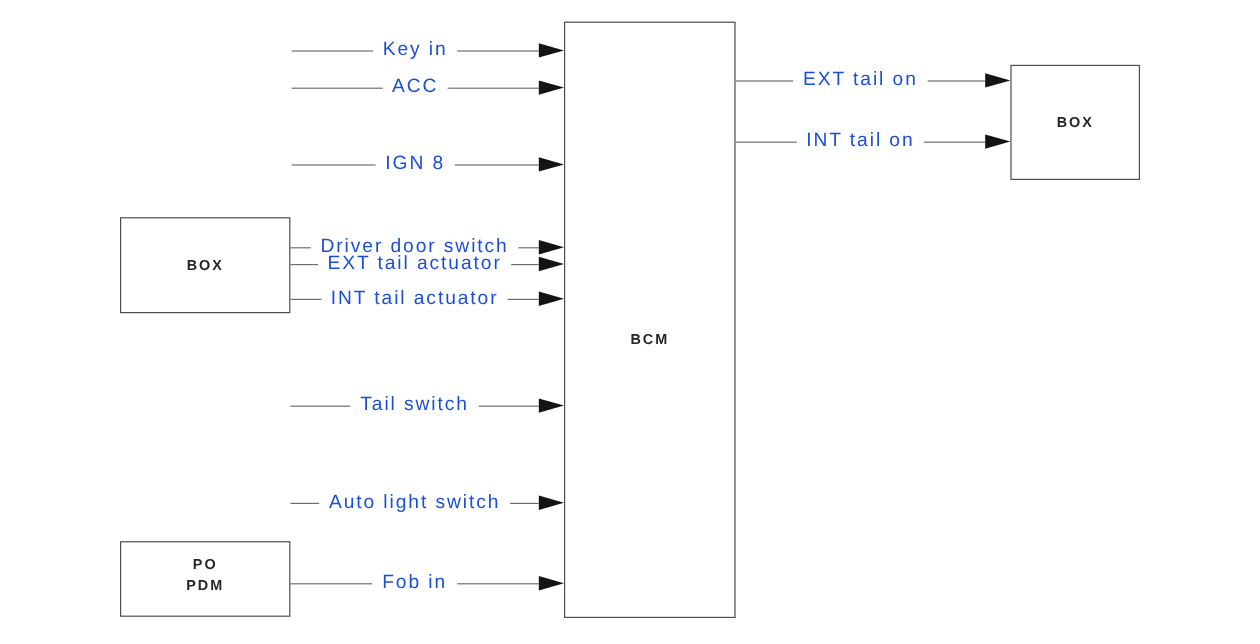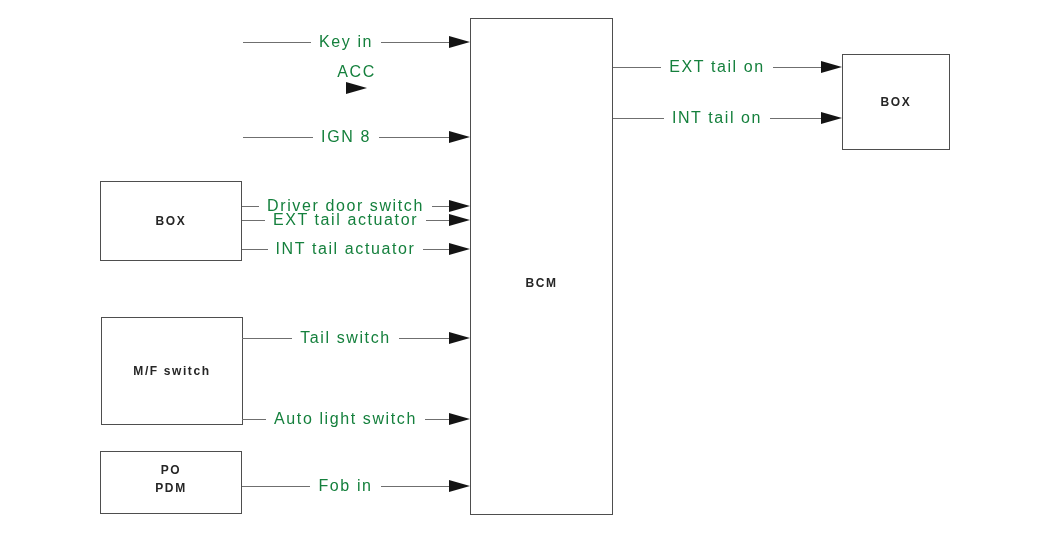--- a/index.html
+++ b/index.html
@@ -37,21 +37,21 @@
     box-sizing: border-box;
   }
   .seg {
     flex: 1 1 0;
     height: 0;
     border-top: 1px solid #6f6f6f;
   }
   .edge-label {
     font-size: 16px;
     letter-spacing: 1.6px;
-    color: #15803d;
+    color: #1d4ed8;
     padding: 0 8px;
     white-space: nowrap;
   }
   .arrow {
     width: 0;
     height: 0;
     border-top: 6.5px solid transparent;
     border-bottom: 6.5px solid transparent;
     border-left: 21px solid #141414;
     flex: 0 0 auto;
@@ -60,37 +60,34 @@
 </head>
 <body>
 
 <div class="canvas">
     <div class="block" style="left: 470px; top: 18px; width: 143px; height: 497px; padding-top: 32px;">
       <div class="block-label">BCM</div>
     </div>
     <div class="block" style="left: 100px; top: 181px; width: 142px; height: 80px;">
       <div class="block-label">BOX</div>
     </div>
-    <div class="block" style="left: 101px; top: 317px; width: 142px; height: 108px;">
-      <div class="block-label">M/F switch</div>
-    </div>
     <div class="block" style="left: 100px; top: 451px; width: 142px; height: 63px; padding-bottom: 8px;">
       <div class="block-label">PO</div>
       <div class="block-label">PDM</div>
     </div>
     <div class="block" style="left: 842px; top: 54px; width: 108px; height: 96px;">
       <div class="block-label">BOX</div>
     </div>
     <div class="edge" style="left: 243px; top: 31px; width: 227px;">
       <div class="seg"></div>
       <span class="edge-label">Key in</span>
       <div class="seg"></div>
       <div class="arrow"></div>
     </div>
-    <div class="edge" style="left: 243px; top: 62px; width: 227px; flex-direction: column;">
+    <div class="edge" style="left: 243px; top: 62px; width: 227px;">
       <div class="seg"></div>
       <span class="edge-label">ACC</span>
       <div class="seg"></div>
       <div class="arrow"></div>
     </div>
     <div class="edge" style="left: 243px; top: 126px; width: 227px;">
       <div class="seg"></div>
       <span class="edge-label">IGN 8</span>
       <div class="seg"></div>
       <div class="arrow"></div>

